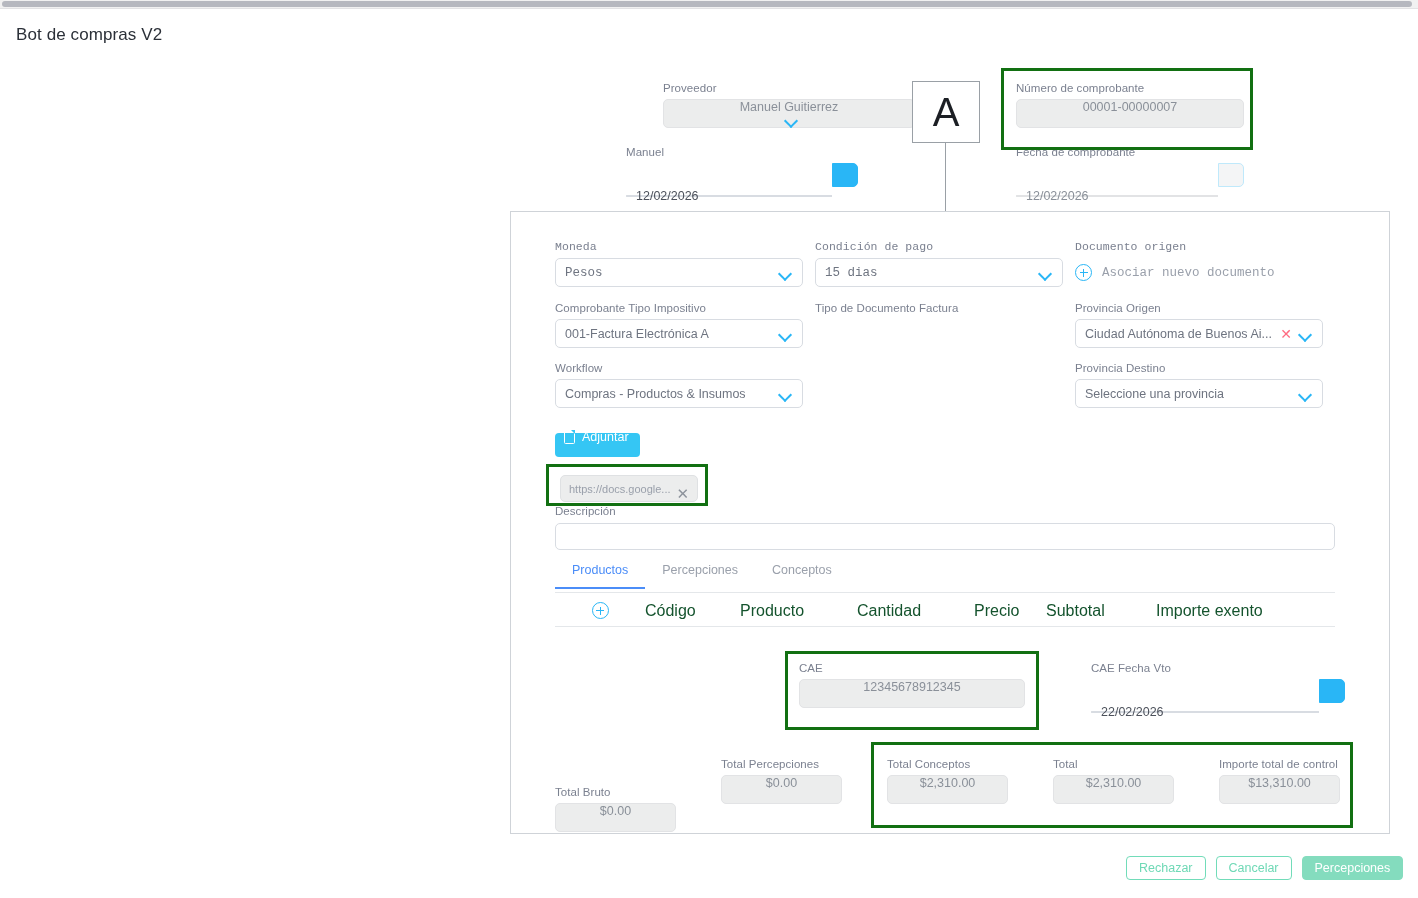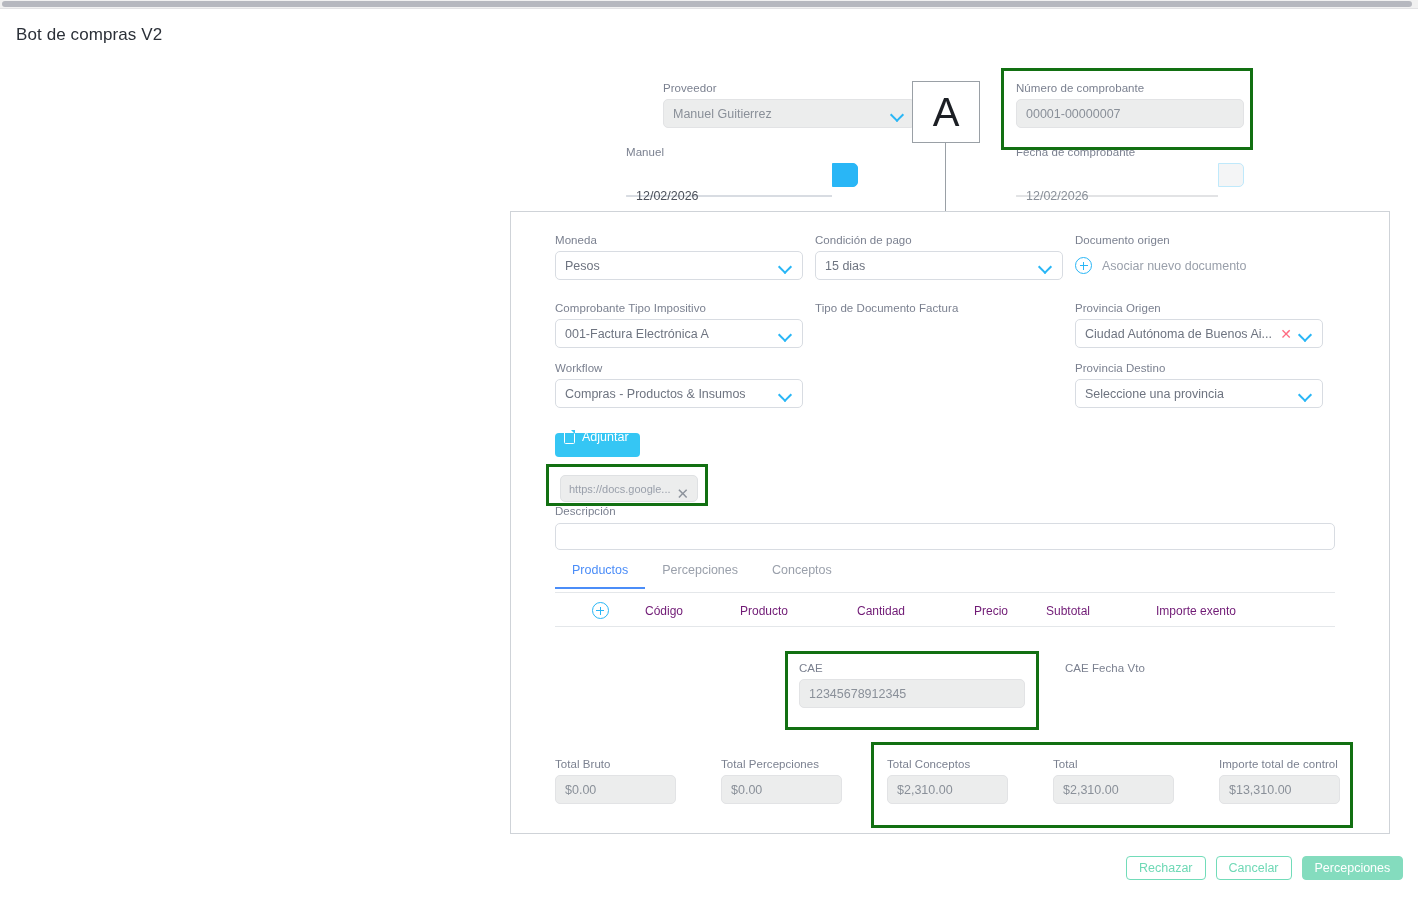--- a/index.html
+++ b/index.html
@@ -30,21 +30,21 @@
   .fld-label {
     font-size: 11.5px; color: #7b8190; margin-bottom: 5px;
     white-space: nowrap; letter-spacing: .05px;
   }
   .ctrl {
     height: 29px; border: 1px solid #d8dce2; border-radius: 5px;
     background: #fff; display: flex; align-items: center;
     padding: 0 9px; font-size: 12.5px; color: #6e7480;
     position: relative;
   }
-  .ctrl.disabled { background: #eceded; border-color: #e2e3e5; color: #8a9099; }
+  .ctrl.disabled { background: #eceded; border-color: #e2e3e5; color: #8a9099; flex-direction: column; }
   .ctrl .val { flex: 1; overflow: hidden; white-space: nowrap; text-overflow: ellipsis; }
   .chev {
     width: 14px; height: 14px; flex: none; margin-left: 6px;
     display: inline-block; position: relative;
   }
   .chev::before {
     content: ""; position: absolute; left: 1px; top: 3px;
     width: 8px; height: 8px;
     border-right: 2px solid #29b6f6; border-bottom: 2px solid #29b6f6;
     transform: rotate(45deg);
@@ -91,21 +91,21 @@
   .panel {
     position: absolute; left: 510px; top: 211px; width: 880px; height: 623px;
     border: 1px solid #cfd3d8; background: #fff;
   }
 
   .grid-col1 { left: 44px; width: 248px; }
   .grid-col2 { left: 304px; width: 248px; }
   .grid-col3 { left: 564px; width: 248px; }
   .field { position: absolute; }
 
-  .r1 { top: 22px; }
+  .r1 { top: 28px; font-family: Liberation Mono, monospace; }
   .r2 { top: 90px; }
   .r3 { top: 150px; }
 
   .doc-origen-link {
     display: flex; align-items: center; gap: 10px; height: 29px;
   }
   .plus-circle {
     width: 17px; height: 17px; border: 1.4px solid #29b6f6;
     border-radius: 50%; position: relative; flex: none;
   }
@@ -162,31 +162,31 @@
   .tab.active { color: #4b8df8; }
   .tab.active::after {
     content: ""; position: absolute; left: 0; right: 0; bottom: -1px;
     height: 2.5px; background: #4b8df8;
   }
 
   
   .tbl-head {
     position: absolute; left: 44px; top: 383px; width: 780px; height: 32px;
     border-bottom: 1px solid #e4e7ea; display: flex; align-items: center;
-    font-size: 12px; color: #701a75;
+    font-size: 16px; color: #14532d;
   }
   .tbl-head .cell { flex: none; }
 
   
   .cae-field { position: absolute; left: 288px; top: 450px; width: 226px; }
-  .caev-field { position: absolute; left: 554px; top: 450px; width: 254px; }
+  .caev-field { position: absolute; left: 580px; top: 450px; width: 254px; }
 
   
   .tot { position: absolute; top: 546px; width: 121px; }
-  .tot.t1 { left: 44px; }
+  .tot.t1 { left: 44px; margin-top: 28px; }
   .tot.t2 { left: 210px; }
   .tot.t3 { left: 376px; }
   .tot.t4 { left: 542px; }
   .tot.t5 { left: 708px; }
 
   
   .anno {
     position: absolute; border: 3px solid #127012; pointer-events: none;
   }
   .anno-num   { left: 1001px; top: 68px;  width: 252px; height: 82px; }
@@ -360,20 +360,31 @@
 
   <div class="cae-field">
     <div class="fld-label">CAE</div>
     <div class="ctrl disabled">
       <span class="val">12345678912345</span>
     </div>
   </div>
 
   <div class="caev-field">
     <div class="fld-label">CAE Fecha Vto</div>
+    <div class="datewrap">
+      <div class="inp">22/02/2026</div>
+      <div class="btn">
+        <svg width="13" height="13" viewBox="0 0 14 14">
+          <rect x="1" y="2.5" width="12" height="10.5" rx="1.3" fill="none" stroke="#ffffff" stroke-width="1.3"></rect>
+          <line x1="1" y1="5.6" x2="13" y2="5.6" stroke="#ffffff" stroke-width="1.3"></line>
+          <line x1="4" y1="1" x2="4" y2="3.4" stroke="#ffffff" stroke-width="1.3"></line>
+          <line x1="10" y1="1" x2="10" y2="3.4" stroke="#ffffff" stroke-width="1.3"></line>
+        </svg>
+      </div>
+    </div>
   </div>
 
   <div class="tot t1">
     <div class="fld-label">Total Bruto</div>
     <div class="ctrl disabled">
       <span class="val">$0.00</span>
     </div>
   </div>
   <div class="tot t2">
     <div class="fld-label">Total Percepciones</div>

